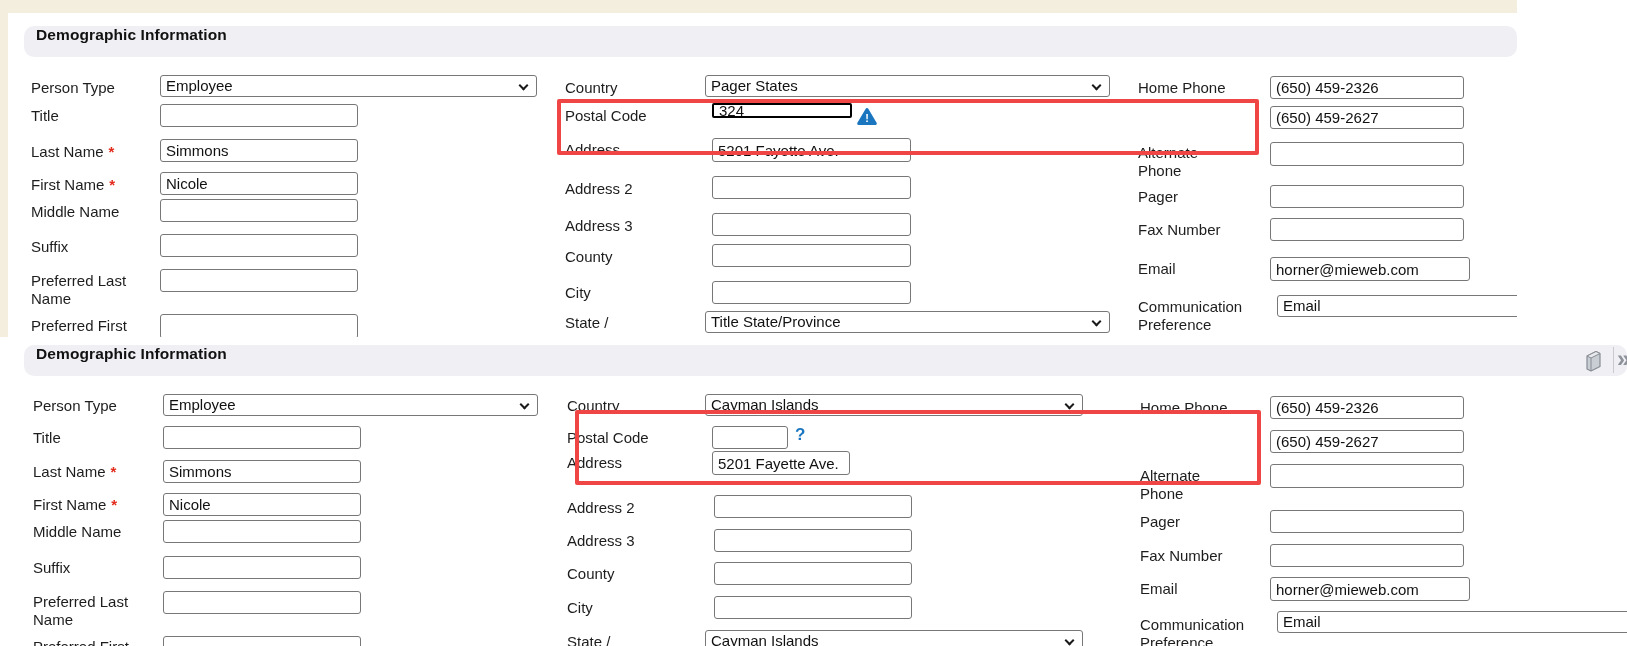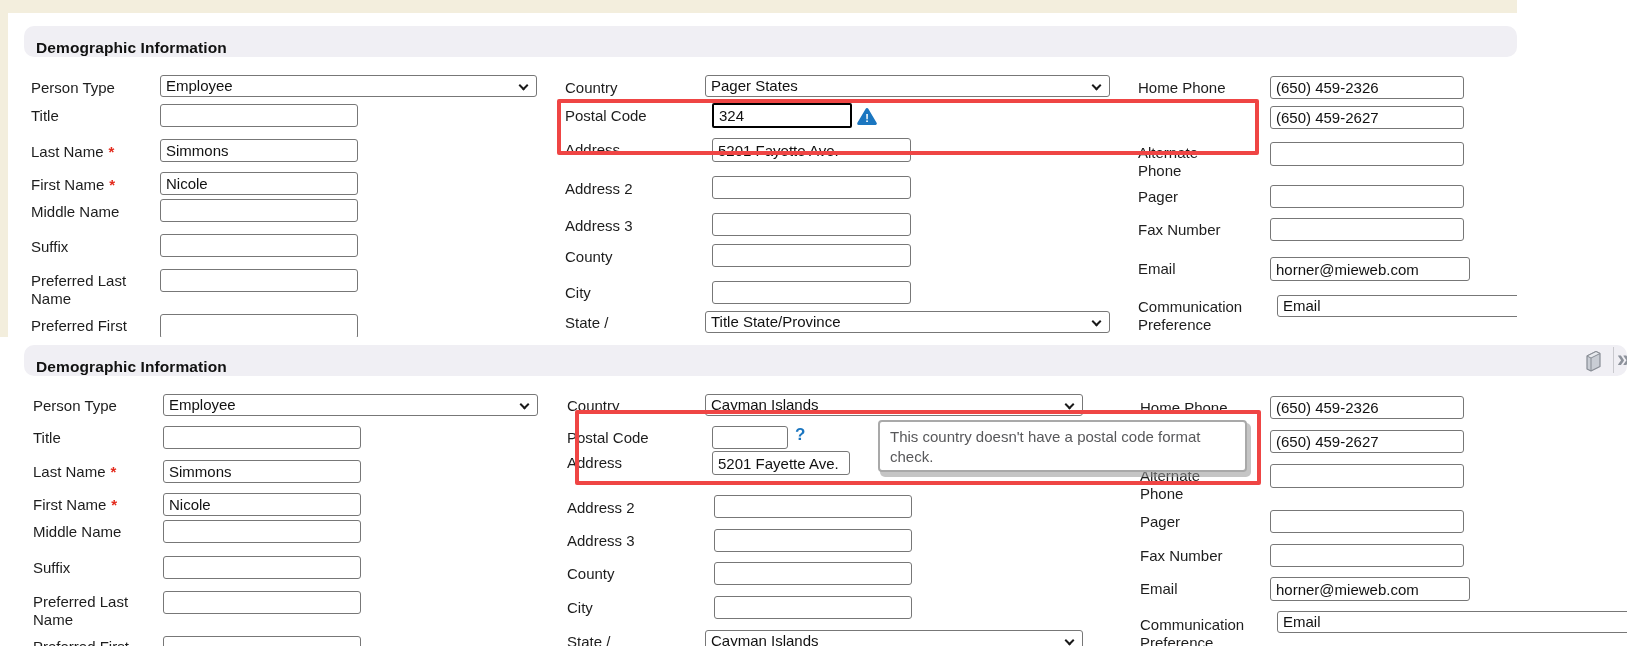--- a/index.html
+++ b/index.html
@@ -13,21 +13,21 @@
   *{box-sizing:border-box}
   html,body{margin:0;padding:0}
   body{
     width:1627px;height:646px;position:relative;overflow:hidden;background:#fff;
     font-family:"Liberation Sans",sans-serif;font-size:15px;color:#1d1d1d;
   }
   .shot-top{position:absolute;left:0;top:0;width:1517px;height:337px;overflow:hidden}
   .shot-bottom{position:absolute;left:0;top:344px;width:1627px;height:302px;overflow:hidden}
   .topbar{position:absolute;left:0;top:0;width:1517px;height:13px;background:var(--beige)}
   .leftbar{position:absolute;left:0;top:0;width:8px;height:337px;background:var(--beige)}
-  .phead{position:absolute;background:var(--hdr);border-radius:10px;display:flex;align-items:flex-end;padding:0 12px}
+  .phead{position:absolute;background:var(--hdr);border-radius:10px;display:flex;align-items:flex-start;padding:0 12px}
   .ptitle{font-weight:bold;font-size:15.5px;color:#111;letter-spacing:.1px}
   .lbl{position:absolute;line-height:18px;color:#1d1d1d}
   .req{color:#e32b1d;font-weight:bold;margin-left:5px}
   .inp{
     position:absolute;height:23px;border:1px solid var(--border);border-radius:3px;background:#fff;
     font-family:"Liberation Sans",sans-serif;font-size:15px;color:#111;padding:0 5px;
   }
   .inp.focused{border:2px solid #000;border-radius:2px}
   .selbox{position:absolute;height:22px;border:1px solid var(--border);border-radius:3px;background:#fff}
   .selval{position:absolute;left:5px;top:1px;font-size:15px;color:#111;white-space:nowrap}
@@ -83,21 +83,21 @@
   <div class="lbl" style="left:31px;top:317px;width:130px"><span>Preferred First</span></div>
   <input class="inp" style="left: 160px; top: 314px; width: 198px; height: 25px;" value="">
 
   <div class="lbl" style="left:565px;top:79px;width:120px"><span>Country</span></div>
   <div class="selbox" style="left:705px;top:75px;width:405px">
     <span class="selval">Pager States</span>
     <span class="chev"></span>
   </div>
 
   <div class="lbl" style="left:565px;top:107px;width:120px"><span>Postal Code</span></div>
-  <input class="inp focused" style="left: 712px; top: 103px; width: 140px; height: 25px;" value="324">
+  <input class="inp focused" style="left: 712px; top: 103px; width: 140px; height: 15px;" value="324">
   <svg class="warn" style="left:857px;top:107px" width="20" height="19" viewBox="0 0 20 19">
     <path d="M10 2.5 L18.3 16.5 H1.7 Z" fill="#1b76c0" stroke="#1b76c0" stroke-width="3" stroke-linejoin="round"></path>
     <text x="10" y="14.5" text-anchor="middle" font-size="11" font-weight="bold" fill="#ffffff">!</text>
   </svg>
 
   <div class="lbl" style="left:565px;top:141px;width:120px"><span>Address</span></div>
   <input class="inp" style="left: 712px; top: 138px; width: 199px; height: 24px;" value="5201 Fayette Ave.">
 
   <div class="lbl" style="left:565px;top:180px;width:120px"><span>Address 2</span></div>
   <input class="inp" style="left: 712px; top: 176px; width: 199px;" value="">
@@ -185,23 +185,20 @@
 
   <div class="lbl" style="left:567px;top:53px;width:120px"><span>Country</span></div>
   <div class="selbox" style="left:705px;top:50px;width:378px">
     <span class="selval">Cayman Islands</span>
     <span class="chev"></span>
   </div>
 
   <div class="lbl" style="left:567px;top:85px;width:120px"><span>Postal Code</span></div>
   <input class="inp" style="left: 712px; top: 82px; width: 76px;" value="">
   <span class="qmark" style="left:795px;top:81px">?</span>
-  <div class="tip" style="left:878px;top:76px;width:369px;height:52px">
-    <span>This country doesn't have a postal code format check.</span>
-  </div>
 
   <div class="lbl" style="left:567px;top:110px;width:120px"><span>Address</span></div>
   <input class="inp" style="left: 712px; top: 107px; width: 138px; height: 24px;" value="5201 Fayette Ave.">
 
   <div class="lbl" style="left:567px;top:155px;width:120px"><span>Address 2</span></div>
   <input class="inp" style="left: 714px; top: 151px; width: 198px;" value="">
 
   <div class="lbl" style="left:567px;top:188px;width:120px"><span>Address 3</span></div>
   <input class="inp" style="left: 714px; top: 185px; width: 198px;" value="">
 

